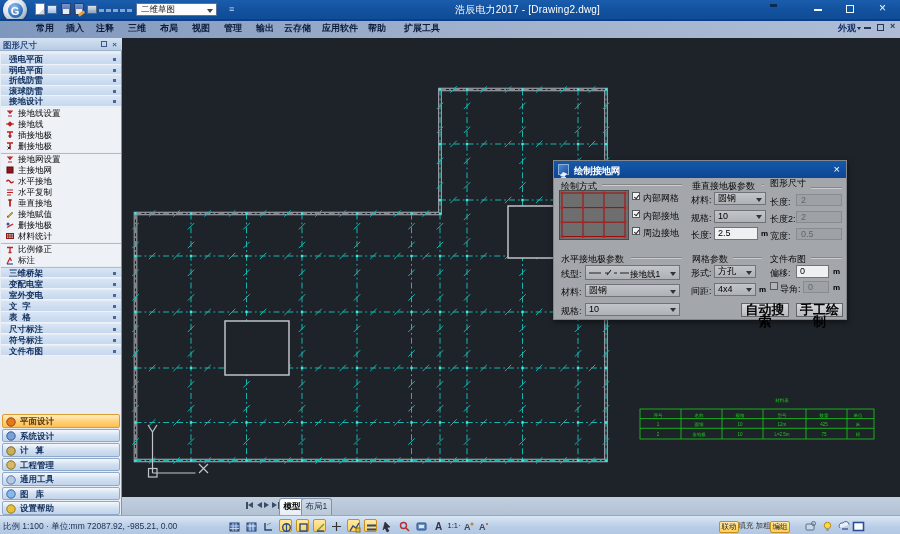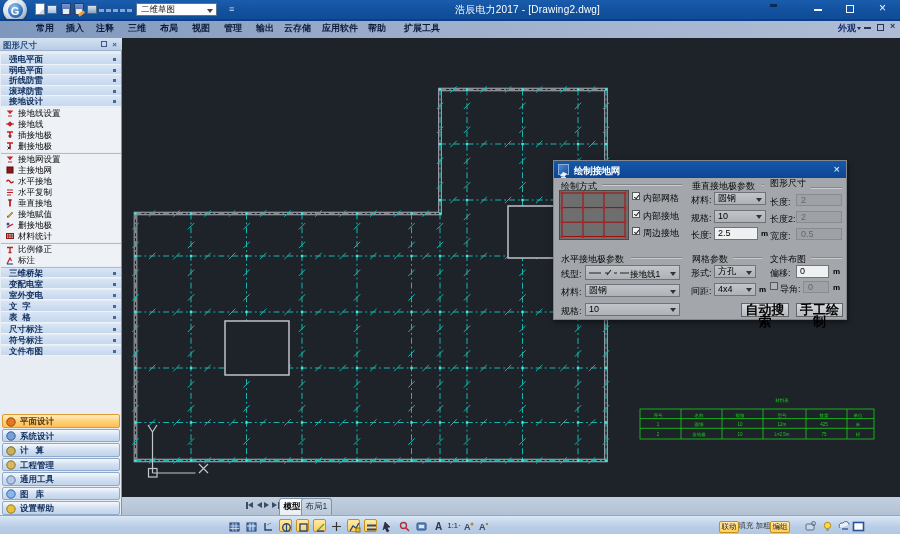--- a/index.html
+++ b/index.html
@@ -214,20 +214,21 @@
         <circle cx="5" cy="5" r="4.2" fill="#b8c8e0" stroke="#5a7ab0" stroke-width="1"></circle>
       </svg>通用工具</div>
 <div class="abs sbtn" style="top:448.5px"><svg class="ic" viewBox="0 0 10 10">
         <circle cx="5" cy="5" r="4.2" fill="#88b8e8" stroke="#3a6aa8" stroke-width="1"></circle>
       </svg>图&nbsp;&nbsp;&nbsp;库</div>
 <div class="abs sbtn" style="top:463.0px"><svg class="ic" viewBox="0 0 10 10">
         <circle cx="5" cy="5" r="4.2" fill="#e8c040" stroke="#96781a" stroke-width="1"></circle>
       </svg>设置帮助</div>
 </div>
 <div id="statusbar" class="abs">
+<span class="txt">比例 1:100 · 单位:mm 72087.92, -985.21, 0.00</span>
 <div class="sic" style="left:228px"><svg viewBox="0 0 13 13" style="width:13px;height:13px">
         <rect x="2" y="3" width="9" height="8" fill="#4a72b0" stroke="#23406e"></rect>
         <path d="M2 6h9M2 8.5h9M5 3v8M8 3v8" stroke="#dce6f4" stroke-width=".8"></path>
       </svg></div>
 <div class="sic" style="left:245px"><svg viewBox="0 0 13 13" style="width:13px;height:13px">
         <rect x="2" y="3" width="9" height="8" fill="#5a82c0" stroke="#23406e"></rect>
         <path d="M2 6h9M5 3v8M8 3v8" stroke="#fff" stroke-width=".8"></path>
       </svg></div>
 <div class="sic" style="left:262px"><svg viewBox="0 0 13 13" style="width:13px;height:13px">
         <path d="M3 3v7h7" stroke="#2a4a7a" stroke-width="1.5" fill="none"></path>

